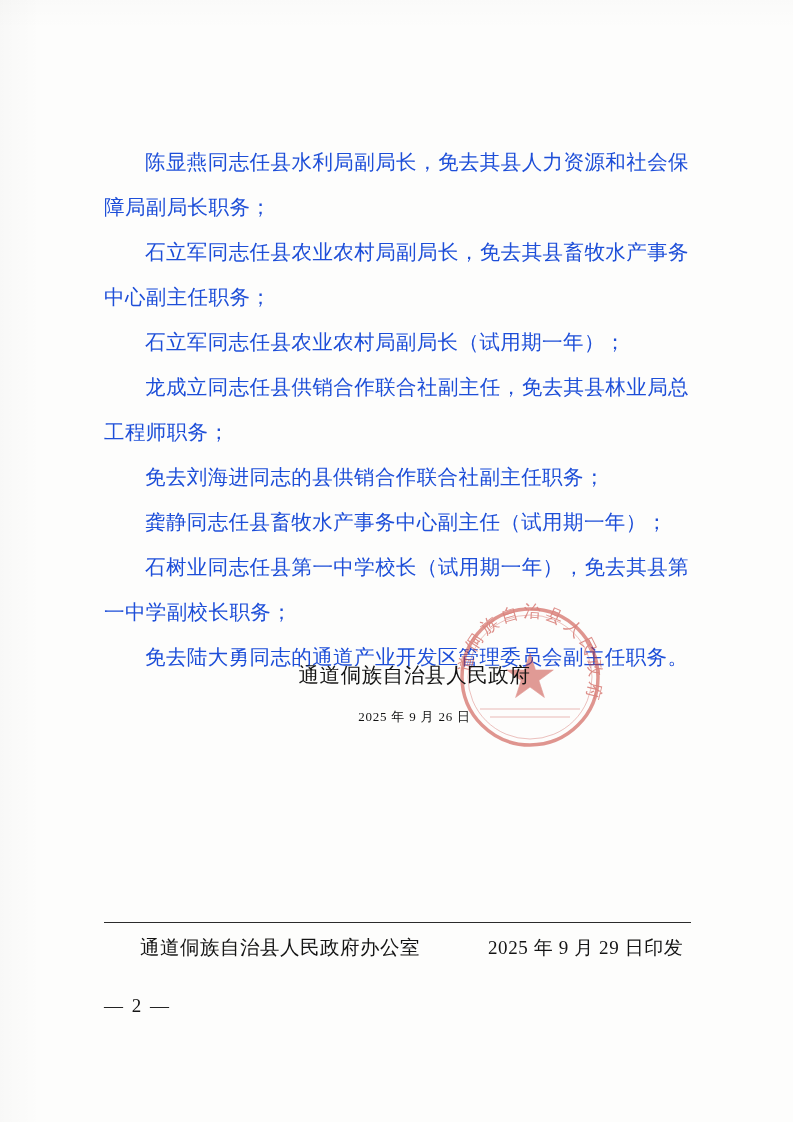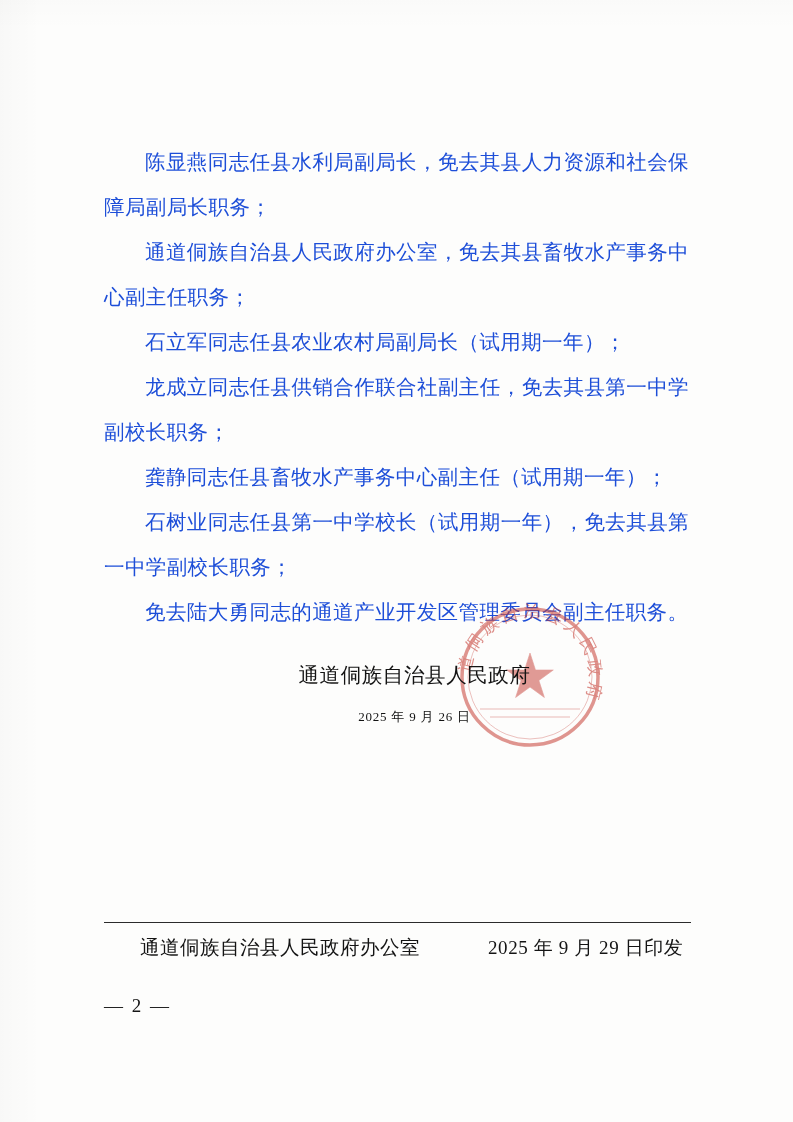--- a/index.html
+++ b/index.html
@@ -118,23 +118,24 @@
   }
 </style>
 </head>
 <body>
 
 <div class="page">
   <div class="paper-tint"></div>
 
   <div class="body-block">
     <p class="para">陈显燕同志任县水利局副局长，免去其县人力资源和社会保障局副局长职务；</p>
-    <p class="para">通道侗族自治县人民政府办公室，免去其县畜牧水产事务中心副主任职务；</p>
+    <p class="para">石立军同志任县农业农村局副局长，免去其县畜牧水产事务中心副主任职务；</p>
     <p class="para">石立军同志任县农业农村局副局长（试用期一年）；</p>
-    <p class="para">龙成立同志任县供销合作联合社副主任，免去其县第一中学副校长职务；</p>
+    <p class="para">龙成立同志任县供销合作联合社副主任，免去其县林业局总工程师职务；</p>
+    <p class="para">免去刘海进同志的县供销合作联合社副主任职务；</p>
     <p class="para">龚静同志任县畜牧水产事务中心副主任（试用期一年）；</p>
     <p class="para">石树业同志任县第一中学校长（试用期一年），免去其县第一中学副校长职务；</p>
     <p class="para">免去陆大勇同志的通道产业开发区管理委员会副主任职务。</p>
   </div>
 
   <div class="seal">
     <svg width="160" height="160" viewBox="0 0 160 160" xmlns="http://www.w3.org/2000/svg">
       <defs>
         <path id="sealArc" d="M 80,80 m -60,0 a 60,60 0 1,1 120,0 a 60,60 0 1,1 -120,0"></path>
       </defs>

